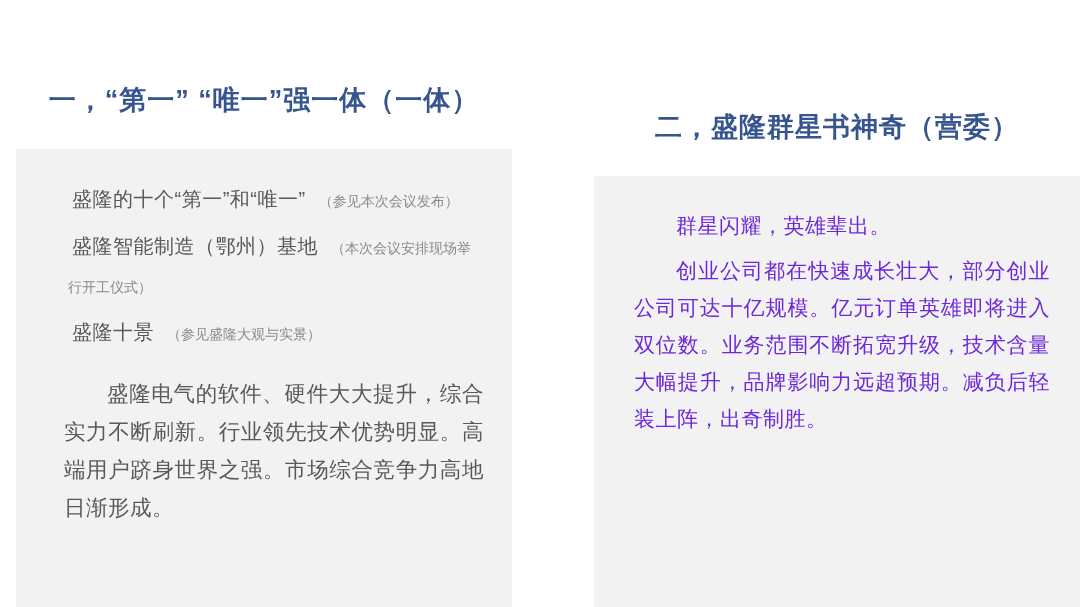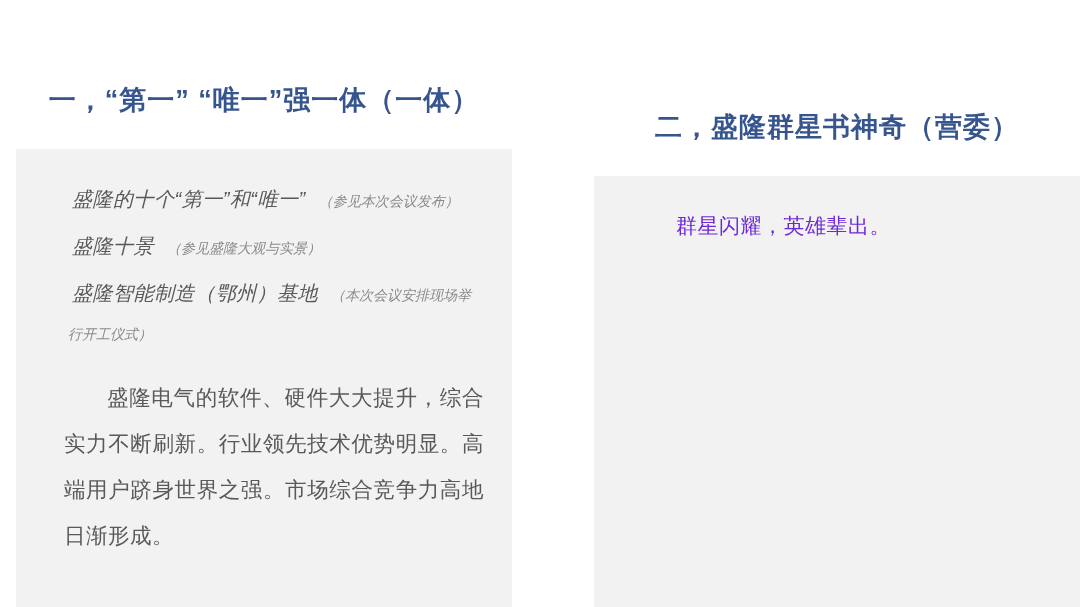--- a/index.html
+++ b/index.html
@@ -33,37 +33,37 @@
     font-weight: bold;
     letter-spacing: 1px;
     white-space: nowrap;
   }
   .panel {
     flex: 1;
     background: #f2f2f2;
   }
   .panel-left  { padding: 24px 24px 0 44px; }
   .panel-right { padding: 27px 26px 0 36px; }
-  .item-list { list-style: none; font-style: italic; }
+  .item-list { list-style: none; }
   .list-item {
     font-size: 20px;
     color: #595959;
     line-height: 37px;
     letter-spacing: 0.5px;
   }
   .item-note {
     font-size: 14px;
     color: #8a8a8a;
     letter-spacing: 0;
     margin-left: 5px;
   }
   .body-paragraph {
     font-size: 21.5px;
     color: #595959;
-    line-height: 46px;
+    line-height: 38px;
     letter-spacing: 0.5px;
     text-indent: 2em;
     margin-top: 10px;
     text-align: justify;
   }
   .right-paragraph {
     font-size: 21px;
     color: #6d28d9;
     line-height: 37px;
     letter-spacing: 0.5px;
@@ -77,30 +77,31 @@
 <div class="slide">
 
   <div class="column column-left">
     <h2 class="heading">一，“第一” “唯一”强一体（一体）</h2>
     <div class="panel panel-left">
       <ul class="item-list">
         <li class="list-item">
           <span>盛隆的十个“第一”和“唯一”</span><span class="item-note">（参见本次会议发布）</span>
         </li>
         <li class="list-item">
-          <span>盛隆十景</span><span class="item-note">（参见盛隆大观与实景）</span>
+          <span>盛隆智能制造（鄂州）基地</span><span class="item-note">（本次会议安排现场举行开工仪式）</span>
         </li>
         <li class="list-item">
-          <span>盛隆智能制造（鄂州）基地</span><span class="item-note">（本次会议安排现场举行开工仪式）</span>
+          <span>盛隆十景</span><span class="item-note">（参见盛隆大观与实景）</span>
         </li>
       </ul>
       <p class="body-paragraph">盛隆电气的软件、硬件大大提升，综合实力不断刷新。行业领先技术优势明显。高端用户跻身世界之强。市场综合竞争力高地日渐形成。</p>
     </div>
   </div>
 
   <div class="column column-right">
     <h2 class="heading">二，盛隆群星书神奇（营委）</h2>
     <div class="panel panel-right">
       <p class="right-paragraph">群星闪耀，英雄辈出。</p>
+      <p class="right-paragraph">创业公司都在快速成长壮大，部分创业公司可达十亿规模。亿元订单英雄即将进入双位数。业务范围不断拓宽升级，技术含量大幅提升，品牌影响力远超预期。减负后轻装上阵，出奇制胜。</p>
     </div>
   </div>
 
 </div>
 
 </body></html>

